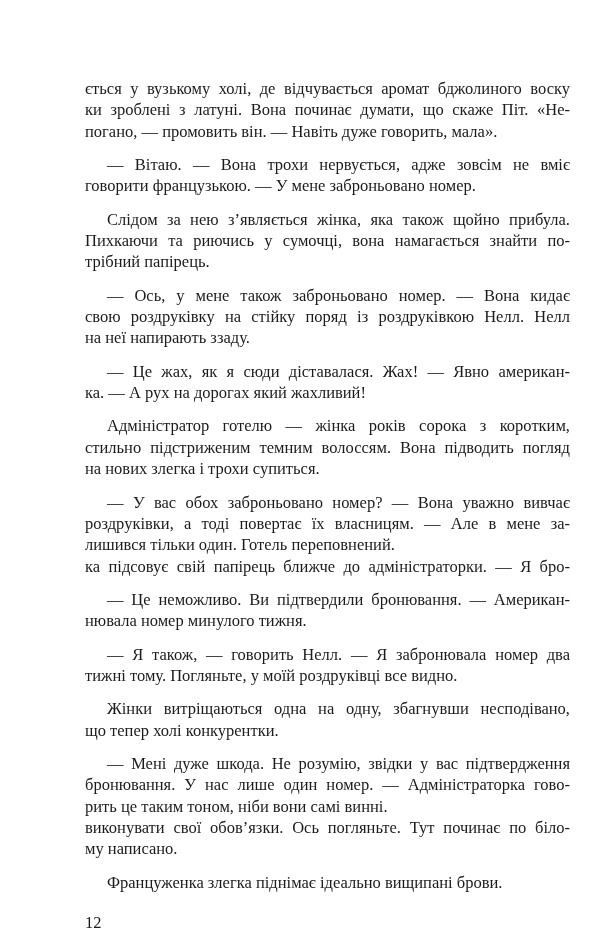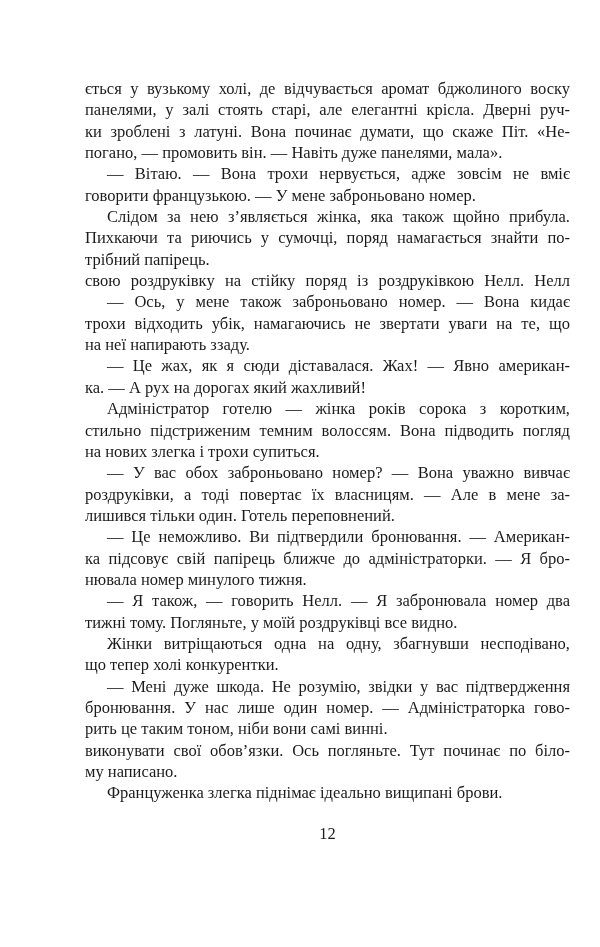--- a/index.html
+++ b/index.html
@@ -20,71 +20,68 @@
     color: #1b1b1b;
     -webkit-font-smoothing: antialiased;
   }
   .paragraph { margin: 0; }
   .line {
     text-align: justify;
     text-align-last: justify;
     white-space: nowrap;
   }
   .line.end { text-align-last: left; white-space: normal; }
-  .line.ind { text-indent: 22px; }
+  .line.ind { text-indent: 22px; margin-top: 12px; }
   .pagenum {
     margin-top: 19px;
-    text-align: center;
     font-size: 16.5px;
     color: #1b1b1b;
   }
 </style>
 </head>
 <body>
 
 <div class="page">
   <div id="text-block">
       <div class="paragraph">
         <div class="line">ється у вузькому холі, де відчувається аромат бджолиного воску</div>
-        <div class="line">панелями, у залі стоять старі, але елегантні крісла. Дверні руч-</div>
         <div class="line">ки зроблені з латуні. Вона починає думати, що скаже Піт. «Не-</div>
-        <div class="line end">погано, — промовить він. — Навіть дуже панелями, мала».</div>
+        <div class="line end">погано, — промовить він. — Навіть дуже говорить, мала».</div>
       </div>
       <div class="paragraph">
         <div class="line ind">— Вітаю. — Вона трохи нервується, адже зовсім не вміє</div>
         <div class="line end">говорити французькою. — У мене заброньовано номер.</div>
       </div>
       <div class="paragraph">
         <div class="line ind">Слідом за нею з’являється жінка, яка також щойно прибула.</div>
-        <div class="line">Пихкаючи та риючись у сумочці, поряд намагається знайти по-</div>
+        <div class="line">Пихкаючи та риючись у сумочці, вона намагається знайти по-</div>
         <div class="line end">трібний папірець.</div>
       </div>
       <div class="paragraph">
+        <div class="line ind">— Ось, у мене також заброньовано номер. — Вона кидає</div>
         <div class="line">свою роздруківку на стійку поряд із роздруківкою Нелл. Нелл</div>
-        <div class="line ind">— Ось, у мене також заброньовано номер. — Вона кидає</div>
-        <div class="line">трохи відходить убік, намагаючись не звертати уваги на те, що</div>
         <div class="line end">на неї напирають ззаду.</div>
       </div>
       <div class="paragraph">
         <div class="line ind">— Це жах, як я сюди діставалася. Жах! — Явно американ-</div>
         <div class="line end">ка. — А рух на дорогах який жахливий!</div>
       </div>
       <div class="paragraph">
         <div class="line ind">Адміністратор готелю — жінка років сорока з коротким,</div>
         <div class="line">стильно підстриженим темним волоссям. Вона підводить погляд</div>
         <div class="line end">на нових злегка і трохи супиться.</div>
       </div>
       <div class="paragraph">
         <div class="line ind">— У вас обох заброньовано номер? — Вона уважно вивчає</div>
         <div class="line">роздруківки, а тоді повертає їх власницям. — Але в мене за-</div>
         <div class="line end">лишився тільки один. Готель переповнений.</div>
       </div>
       <div class="paragraph">
+        <div class="line">ка підсовує свій папірець ближче до адміністраторки. — Я бро-</div>
         <div class="line ind">— Це неможливо. Ви підтвердили бронювання. — Американ-</div>
-        <div class="line">ка підсовує свій папірець ближче до адміністраторки. — Я бро-</div>
         <div class="line end">нювала номер минулого тижня.</div>
       </div>
       <div class="paragraph">
         <div class="line ind">— Я також, — говорить Нелл. — Я забронювала номер два</div>
         <div class="line end">тижні тому. Погляньте, у моїй роздруківці все видно.</div>
       </div>
       <div class="paragraph">
         <div class="line ind">Жінки витріщаються одна на одну, збагнувши несподівано,</div>
         <div class="line end">що тепер холі конкурентки.</div>
       </div>

